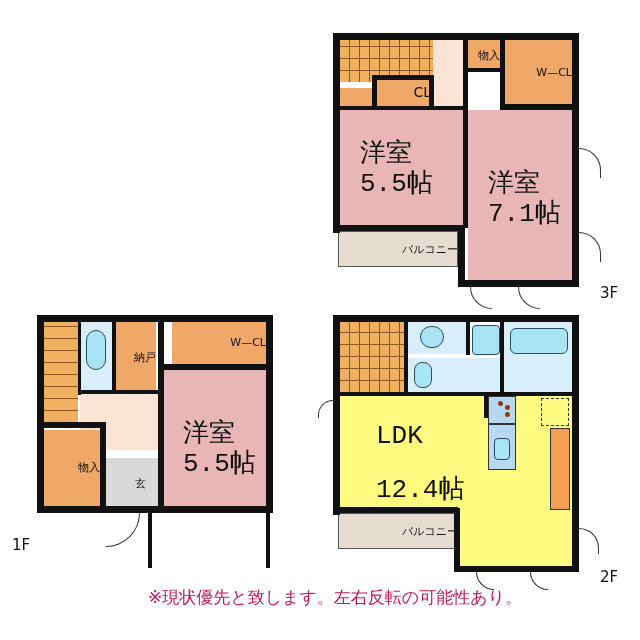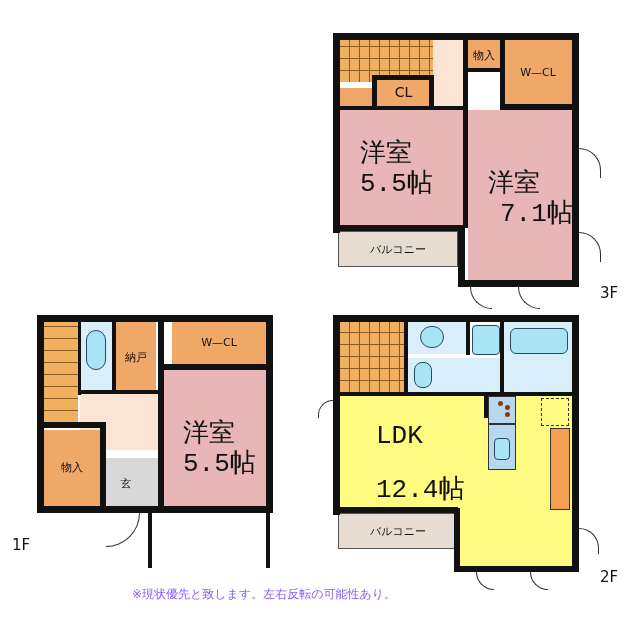--- a/index.html
+++ b/index.html
@@ -7,26 +7,26 @@
   .abs{position:absolute;box-sizing:border-box;}
   .wall{position:absolute;background:#111;}
   .room-pink{background:#e8b6b6;}
   .room-orange{background:#f0a868;}
   .room-stair{background:#f0b060;}
   .room-hall{background:#fce4d4;}
   .room-yellow{background:#fffa80;}
   .room-balc{background:#e6dcd2;border:1px solid #555;}
   .room-wet{background:#d8eefa;}
   .room-genkan{background:#d8d8d8;}
-  .label{position:absolute;color:#111;text-align:center;white-space:nowrap;}
+  .label{position:absolute;color:#111;text-align:right;white-space:nowrap;}
   .big{font-size:26px;line-height:32px;font-family:Liberation Mono, monospace;}
   .mid{font-size:14px;}
   .sm{font-size:11px;}
   .floor{font-size:15px;color:#111;position:absolute;}
-  .note{position:absolute;left:132px;top:586px;font-size:12px;color:#8b5cf6;}
+  .note{position:absolute;left:148px;top:586px;font-size:17px;color:#be185d;}
   .fixture{position:absolute;background:#a8e4f4;border:1px solid #2a4a60;border-radius:4px;box-sizing:border-box;}
   .counter{position:absolute;background:#b8d8f0;border:1px solid #333;box-sizing:border-box;}
   .dot{position:absolute;width:5px;height:5px;border-radius:50%;background:#8a3a10;}
   .door-arc{position:absolute;border:1px solid #333;box-sizing:border-box;background:transparent;}
   .stairlines{background-image:repeating-linear-gradient(90deg,transparent 0 9px,#8a5a20 9px 10px),repeating-linear-gradient(0deg,transparent 0 11px,#8a5a20 11px 12px);}
   .stairlines-h{background-image:repeating-linear-gradient(0deg,transparent 0 11px,#8a5a20 11px 12px);}
 </style>
 </head>
 <body>
 
@@ -45,21 +45,21 @@
 
   <div class="abs room-orange" style="left:504px;top:40px;width:68px;height:66px;"></div>
   <div class="label sm" style="left:504px;top:66px;width:68px;">W—CL</div>
 
   <div class="abs room-pink" style="left:340px;top:110px;width:125px;height:118px;"></div>
   <div class="label big" style="left:360px;top:138px;">洋室</div>
   <div class="label big" style="left:360px;top:168px;">5.5帖</div>
 
   <div class="abs room-pink" style="left:468px;top:110px;width:104px;height:170px;"></div>
   <div class="label big" style="left:488px;top:168px;">洋室</div>
-  <div class="label big" style="left:488px;top:198px;margin-left:12px;">7.1帖</div>
+  <div class="label big" style="left:488px;top:198px;">7.1帖</div>
 
   <div class="abs room-balc" style="left:338px;top:231px;width:120px;height:36px;"></div>
   <div class="label sm" style="left:338px;top:242px;width:120px;">バルコニー</div>
 
   <div class="wall" style="left:333px;top:33px;width:246px;height:7px;"></div>
   <div class="wall" style="left:333px;top:33px;width:7px;height:200px;"></div>
   <div class="wall" style="left:572px;top:33px;width:7px;height:254px;"></div>
   <div class="wall" style="left:458px;top:280px;width:121px;height:7px;"></div>
   <div class="wall" style="left:458px;top:225px;width:7px;height:62px;"></div>
   <div class="wall" style="left:333px;top:225px;width:132px;height:6px;"></div>

